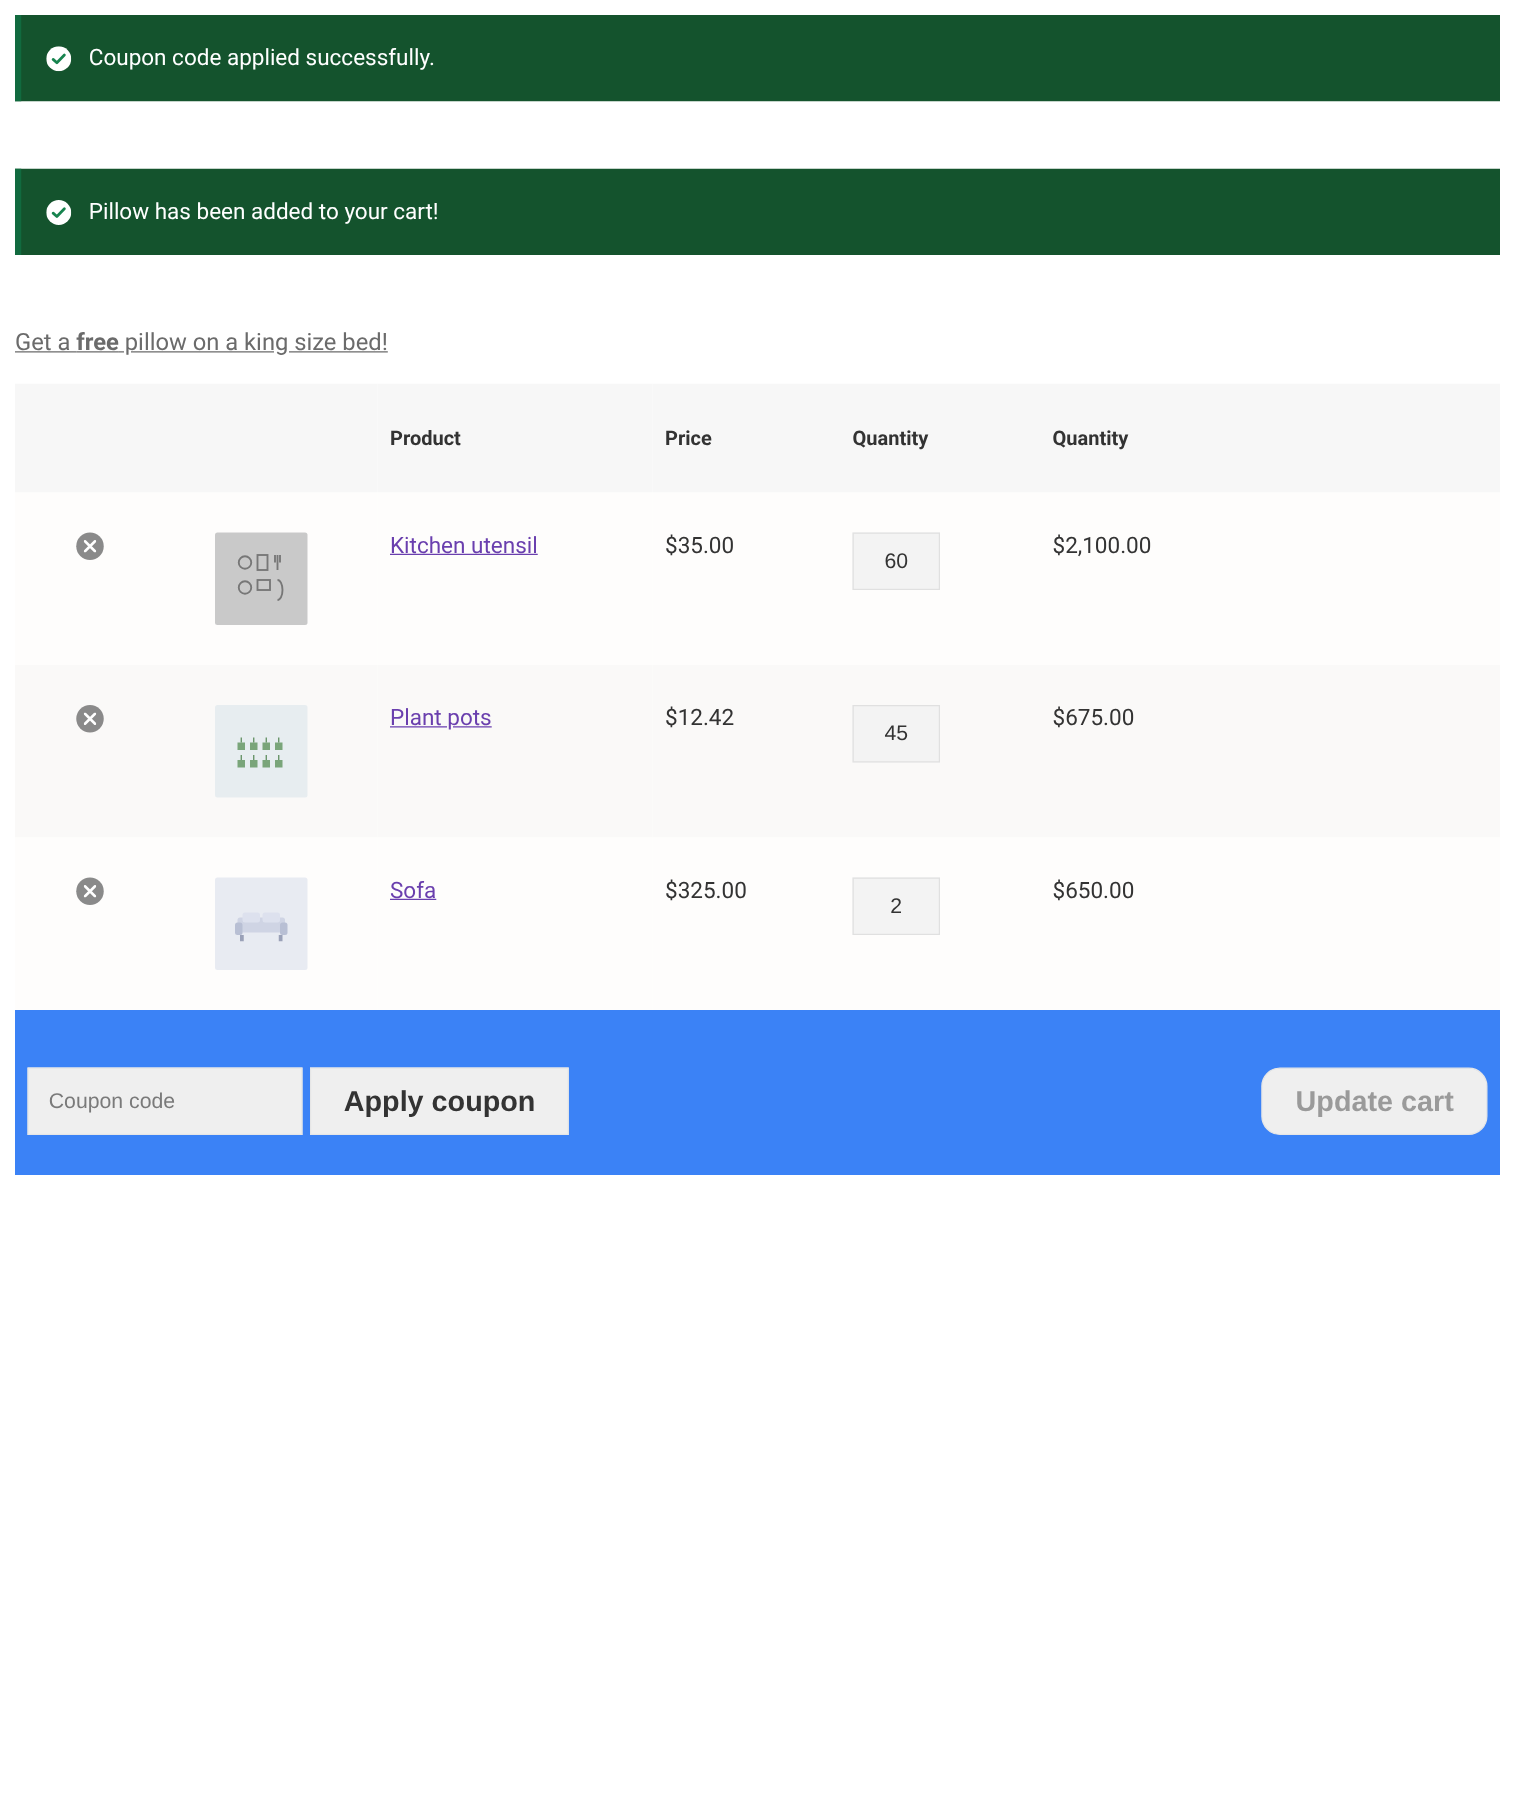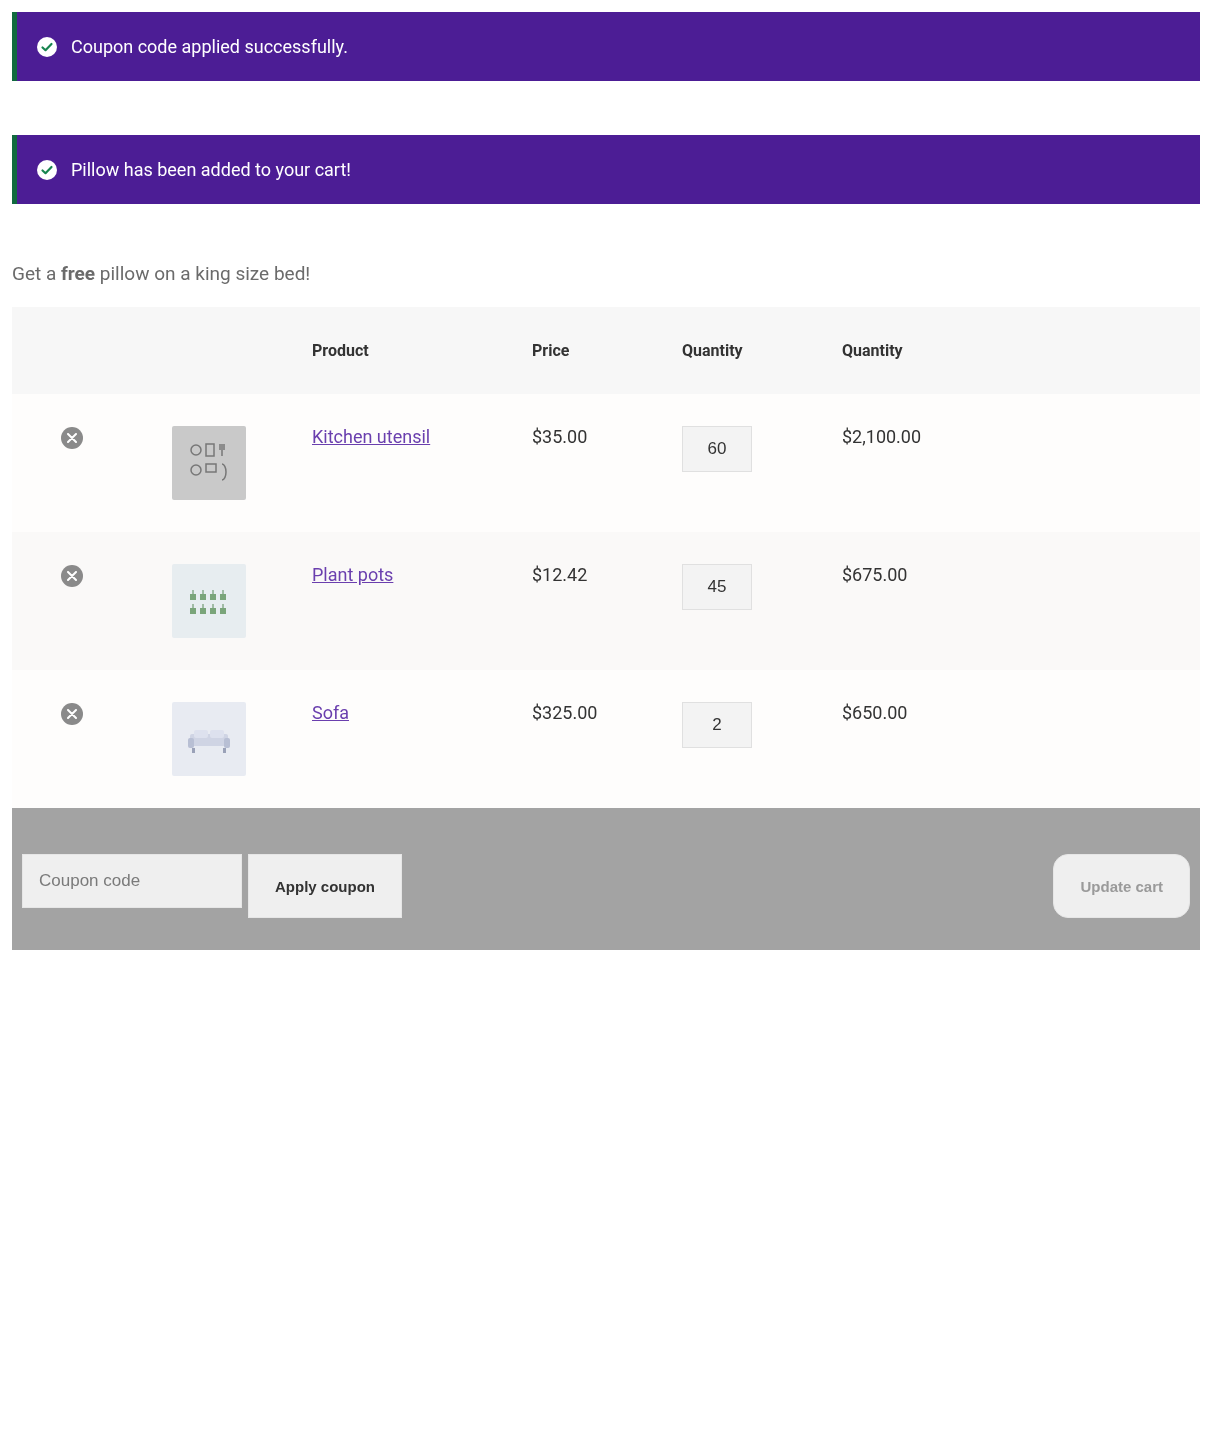--- a/index.html
+++ b/index.html
@@ -4,40 +4,41 @@
 <style>
   * { box-sizing: border-box; margin: 0; padding: 0; }
   body {
     font-family: -apple-system, BlinkMacSystemFont, "Segoe UI", Roboto, "Helvetica Neue", Arial, sans-serif;
     background: #fff;
     padding: 12px;
     width: 1212px;
     color: #333;
   }
   .notice {
-    background: #4c1d95;
+    background: #14532d;
     color: #fff;
     padding: 24px 20px 24px 54px;
     position: relative;
     border-left: 5px solid #116a3f;
     margin-bottom: 54px;
     font-size: 18px;
   }
   .notice:nth-of-type(2) { margin-bottom: 58px; }
   .notice .check-icon {
     position: absolute;
     left: 20px;
     top: 50%;
     transform: translateY(-50%);
     width: 20px; height: 20px;
   }
   .promo {
     color: #6b6b6b;
     font-size: 19px;
     margin-bottom: 22px;
+    text-decoration: underline;
   }
   .promo strong { font-weight: 700; }
   table.cart {
     width: 100%;
     border-collapse: collapse;
     table-layout: fixed;
   }
   table.cart thead tr { background: #f7f7f7; }
   table.cart th {
     text-align: left;
@@ -87,21 +88,21 @@
   .qty-input {
     width: 70px;
     height: 46px;
     border: 1px solid #e0e0e0;
     background: #f3f3f3;
     text-align: center;
     font-size: 17px;
     color: #333;
   }
   .qty-text { font-size: 18px; color: #333; }
-  tr.actions-row td { padding: 0; background: #a3a3a3; }
+  tr.actions-row td { padding: 0; background: #3b82f6; }
   .actions-bar {
     display: flex;
     justify-content: space-between;
     padding-top: 14px;
     gap: 8px;
   }
   .actions-left { display: flex; gap: 6px; }
   .coupon-input {
     width: 220px;
     height: 54px;
@@ -109,22 +110,22 @@
     border: 1px solid #e6e6e6;
     background: #efefef;
     font-size: 17px;
     color: #555;
   }
   .coupon-input::placeholder { color: #7a7a7a; }
   .btn {
     border: 1px solid #e6e6e6;
     background: #efefef;
     padding: 0 26px;
-    height: 64px;
-    font-size: 15px;
+    height: 54px;
+    font-size: 23px;
     font-weight: 700;
     color: #333;
     cursor: pointer;
   }
   .btn.disabled {
     color: #9a9a9a;
     cursor: default;
     font-weight: 600;
     border-radius: 15px;
   }

